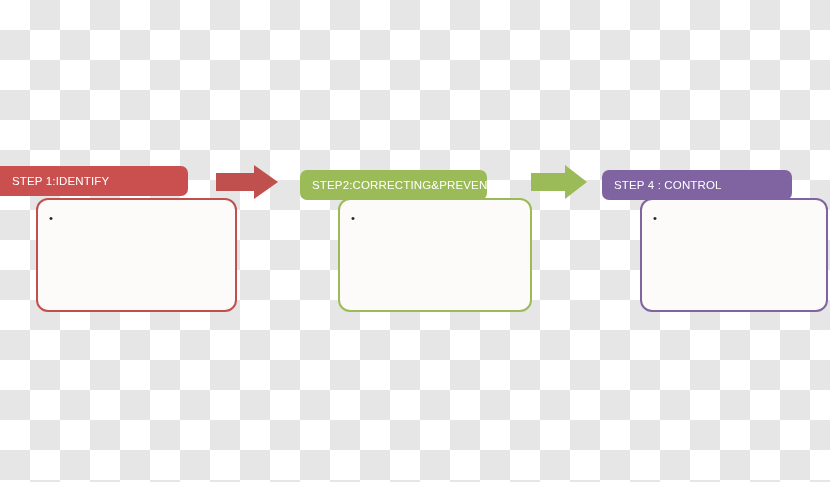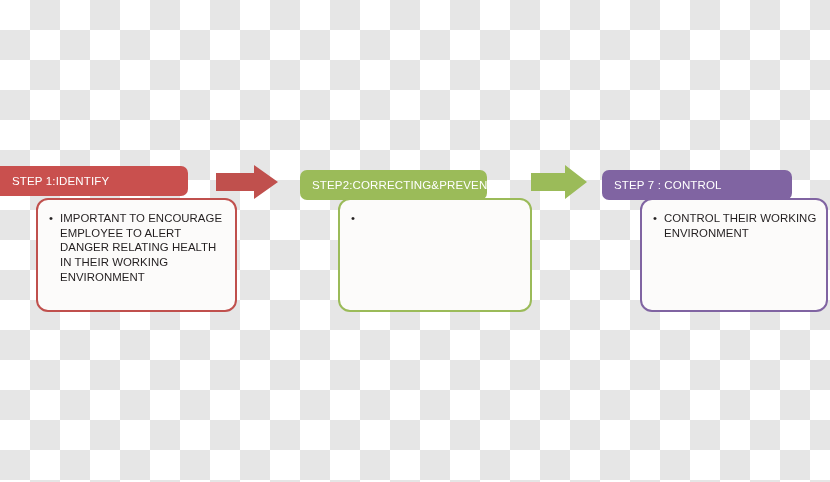--- a/index.html
+++ b/index.html
@@ -145,21 +145,20 @@
 <div id="canvas">
 
   <div class="step">
     <div id="step1-header" class="step-header">
       <span>STEP 1:IDENTIFY</span>
     </div>
     <div id="step1-body" class="step-body">
       <ul class="bullet-list">
         <li>
           <span class="bullet-dot">•</span>
-          <span>IMPORTANT TO ENCOURAGE EMPLOYEE TO ALERT DANGER RELATING HEALTH IN THEIR WORKING ENVIRONMENT</span>
         </li>
       </ul>
     </div>
   </div>
 
   <div id="arrow1" class="arrow">
     <svg viewBox="0 0 62 34" preserveAspectRatio="none">
       <path d="M0,8 L38,8 L38,0 L62,17 L38,34 L38,26 L0,26 Z" fill="#c0504d"></path>
     </svg>
   </div>
@@ -178,25 +177,24 @@
   </div>
 
   <div id="arrow2" class="arrow">
     <svg viewBox="0 0 56 34" preserveAspectRatio="none">
       <path d="M0,8 L34,8 L34,0 L56,17 L34,34 L34,26 L0,26 Z" fill="#9bbb59"></path>
     </svg>
   </div>
 
   <div class="step">
     <div id="step3-header" class="step-header">
-      <span>STEP 7 : CONTROL</span>
+      <span>STEP 4 : CONTROL</span>
     </div>
     <div id="step3-body" class="step-body">
       <ul class="bullet-list">
         <li>
           <span class="bullet-dot">•</span>
-          <span>CONTROL THEIR WORKING ENVIRONMENT</span>
         </li>
       </ul>
     </div>
   </div>
 
 </div>
 
 </body></html>

